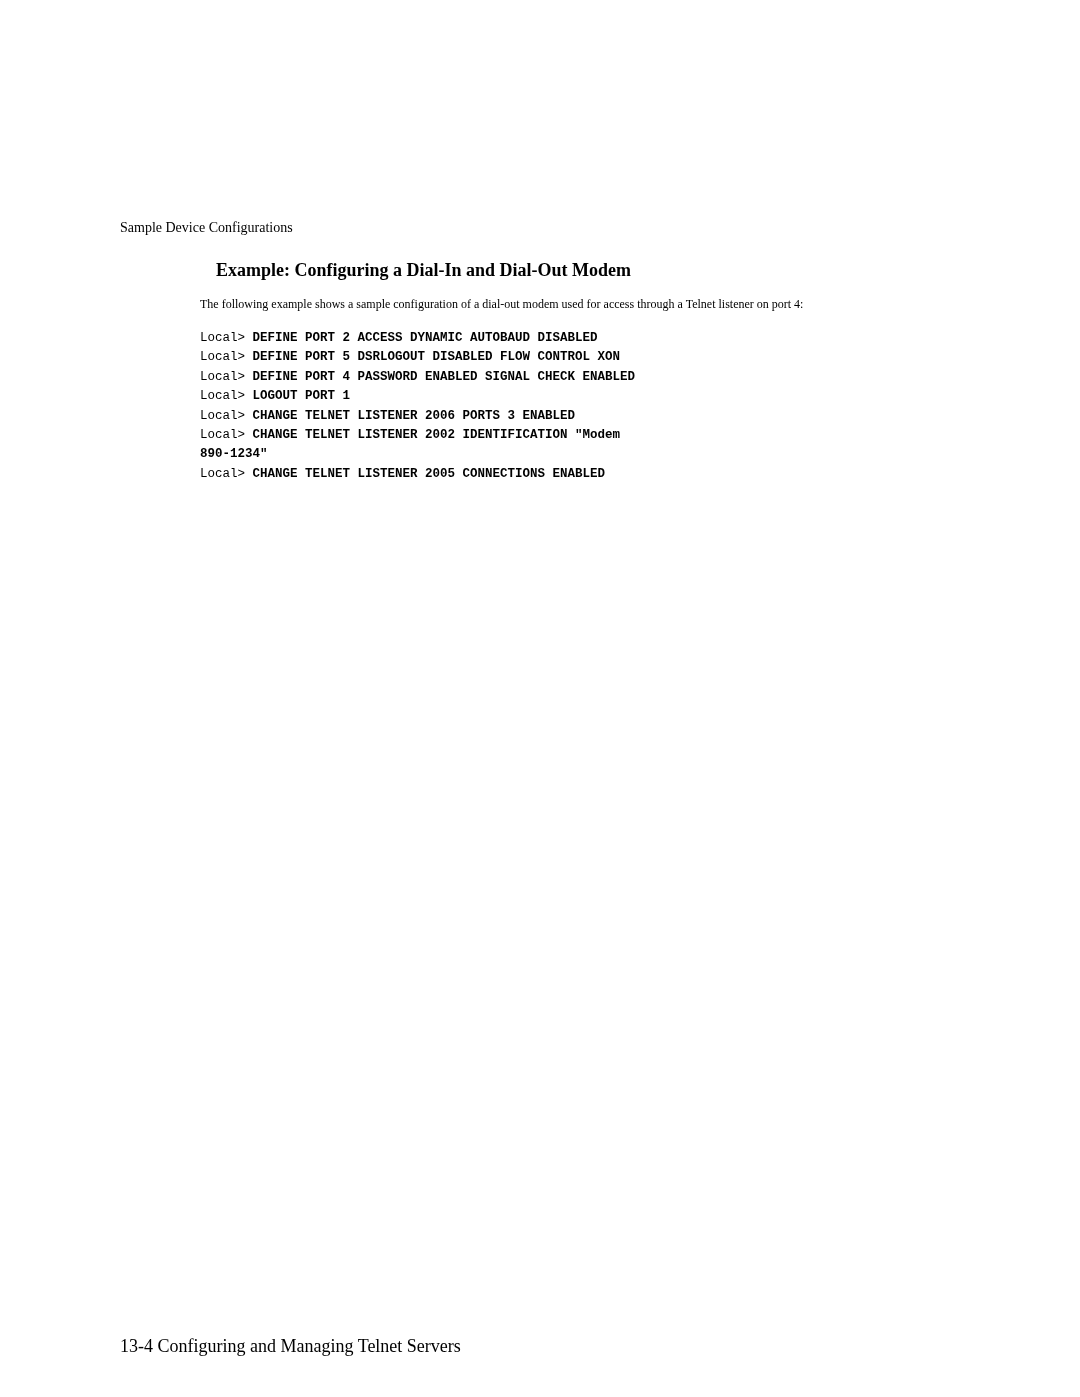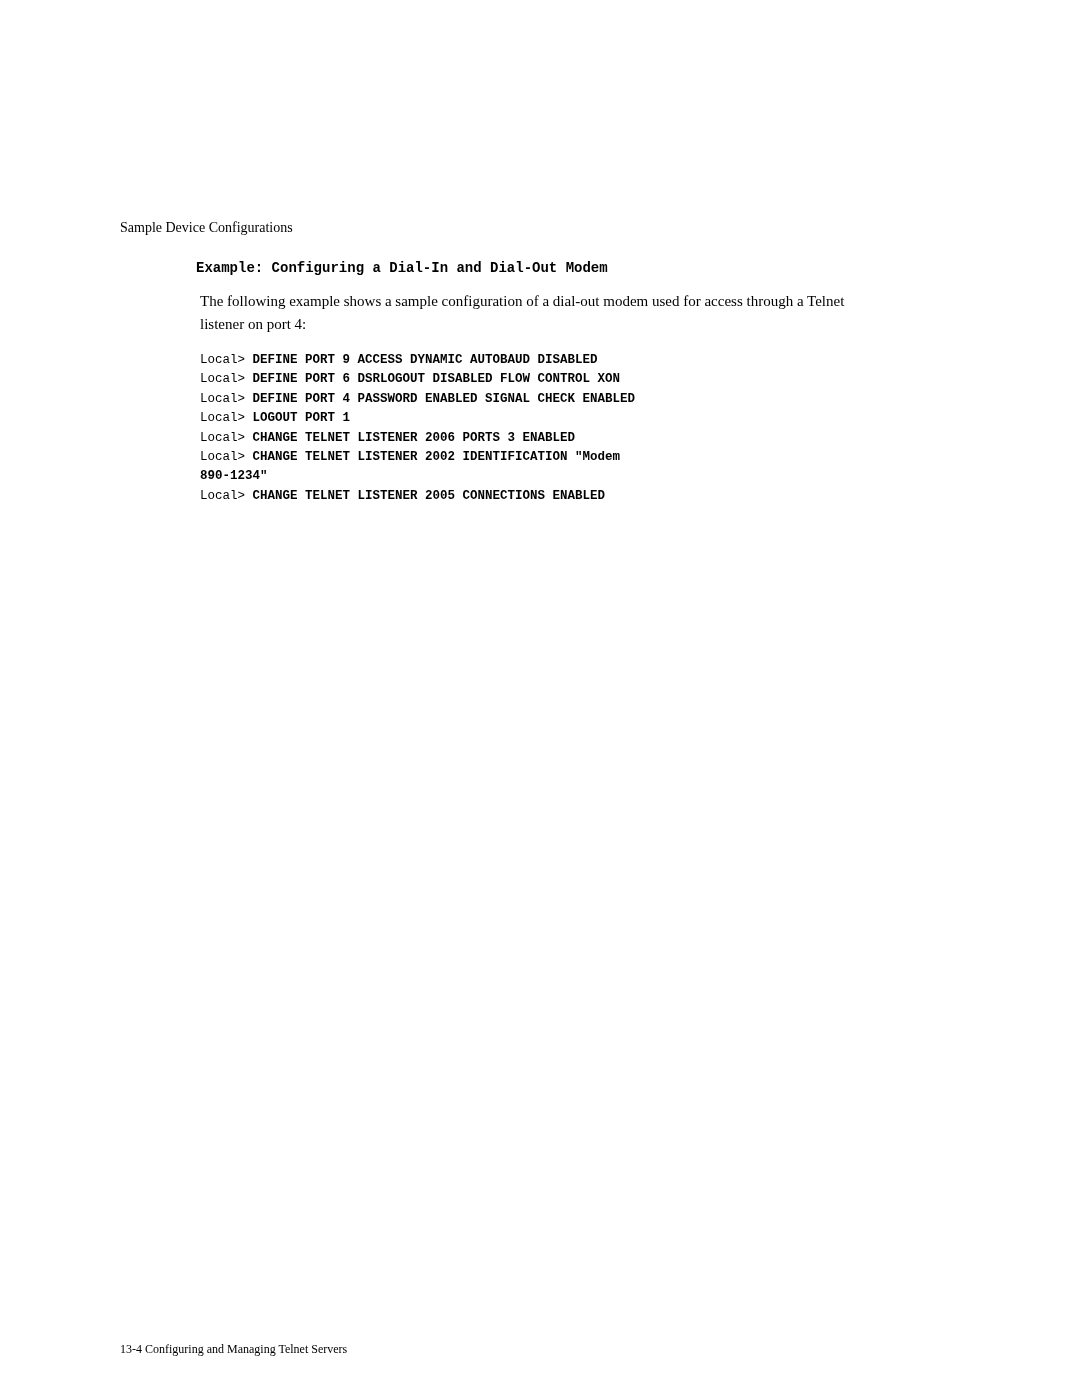--- a/index.html
+++ b/index.html
@@ -33,30 +33,30 @@
     }
 
     .section-header {
       font-family: 'Times New Roman', Times, serif;
       font-size: 14px;
       color: #000000;
       margin-bottom: 24px;
     }
 
     .example-title {
-      font-family: Liberation Mono, monospace;
-      font-size: 14px;
+      font-family: Liberation Serif, serif;
+      font-size: 18px;
       font-weight: bold;
       margin-bottom: 14px;
-      margin-left: 76px;
+      margin-left: 96px;
     }
 
     .intro-text {
       font-family: 'Times New Roman', Times, serif;
-      font-size: 15px;
+      font-size: 12px;
       line-height: 1.5;
       margin-bottom: 16px;
       margin-left: 80px;
       margin-right: 40px;
     }
 
     .code-block {
       font-family: 'Courier New', Courier, monospace;
       font-size: 12.5px;
       line-height: 1.55;
@@ -84,42 +84,42 @@
       right: 120px;
       display: flex;
       justify-content: space-between;
       align-items: center;
       font-family: 'Times New Roman', Times, serif;
       font-size: 13px;
       color: #000000;
     }
 
     .footer-left {
-      font-size: 12px;
+      font-size: 18px;
     }
 
     .footer-right {
       font-size: 13px;
     }
   </style>
 </head>
 <body>
 
 <div class="page">
   <div class="content-area">
 
     <div class="section-header">Sample Device Configurations</div>
 
     <div class="example-title">Example: Configuring a Dial-In and Dial-Out Modem</div>
 
     <div class="intro-text">The following example shows a sample configuration of a dial-out modem used for access through a Telnet listener on port 4:</div>
 
     <div class="code-block">
-      <span class="code-line"><span class="code-prompt">Local&gt; </span><span class="code-command">DEFINE PORT 9 ACCESS DYNAMIC AUTOBAUD DISABLED</span></span>
-      <span class="code-line"><span class="code-prompt">Local&gt; </span><span class="code-command">DEFINE PORT 6 DSRLOGOUT DISABLED FLOW CONTROL XON</span></span>
+      <span class="code-line"><span class="code-prompt">Local&gt; </span><span class="code-command">DEFINE PORT 2 ACCESS DYNAMIC AUTOBAUD DISABLED</span></span>
+      <span class="code-line"><span class="code-prompt">Local&gt; </span><span class="code-command">DEFINE PORT 5 DSRLOGOUT DISABLED FLOW CONTROL XON</span></span>
       <span class="code-line"><span class="code-prompt">Local&gt; </span><span class="code-command">DEFINE PORT 4 PASSWORD ENABLED SIGNAL CHECK ENABLED</span></span>
       <span class="code-line"><span class="code-prompt">Local&gt; </span><span class="code-command">LOGOUT PORT 1</span></span>
       <span class="code-line"><span class="code-prompt">Local&gt; </span><span class="code-command">CHANGE TELNET LISTENER 2006 PORTS 3 ENABLED</span></span>
       <span class="code-line"><span class="code-prompt">Local&gt; </span><span class="code-command">CHANGE TELNET LISTENER 2002 IDENTIFICATION "Modem</span></span>
       <span class="code-line"><span class="code-command">890-1234"</span></span>
       <span class="code-line"><span class="code-prompt">Local&gt; </span><span class="code-command">CHANGE TELNET LISTENER 2005 CONNECTIONS ENABLED</span></span>
     </div>
 
   </div>
 

